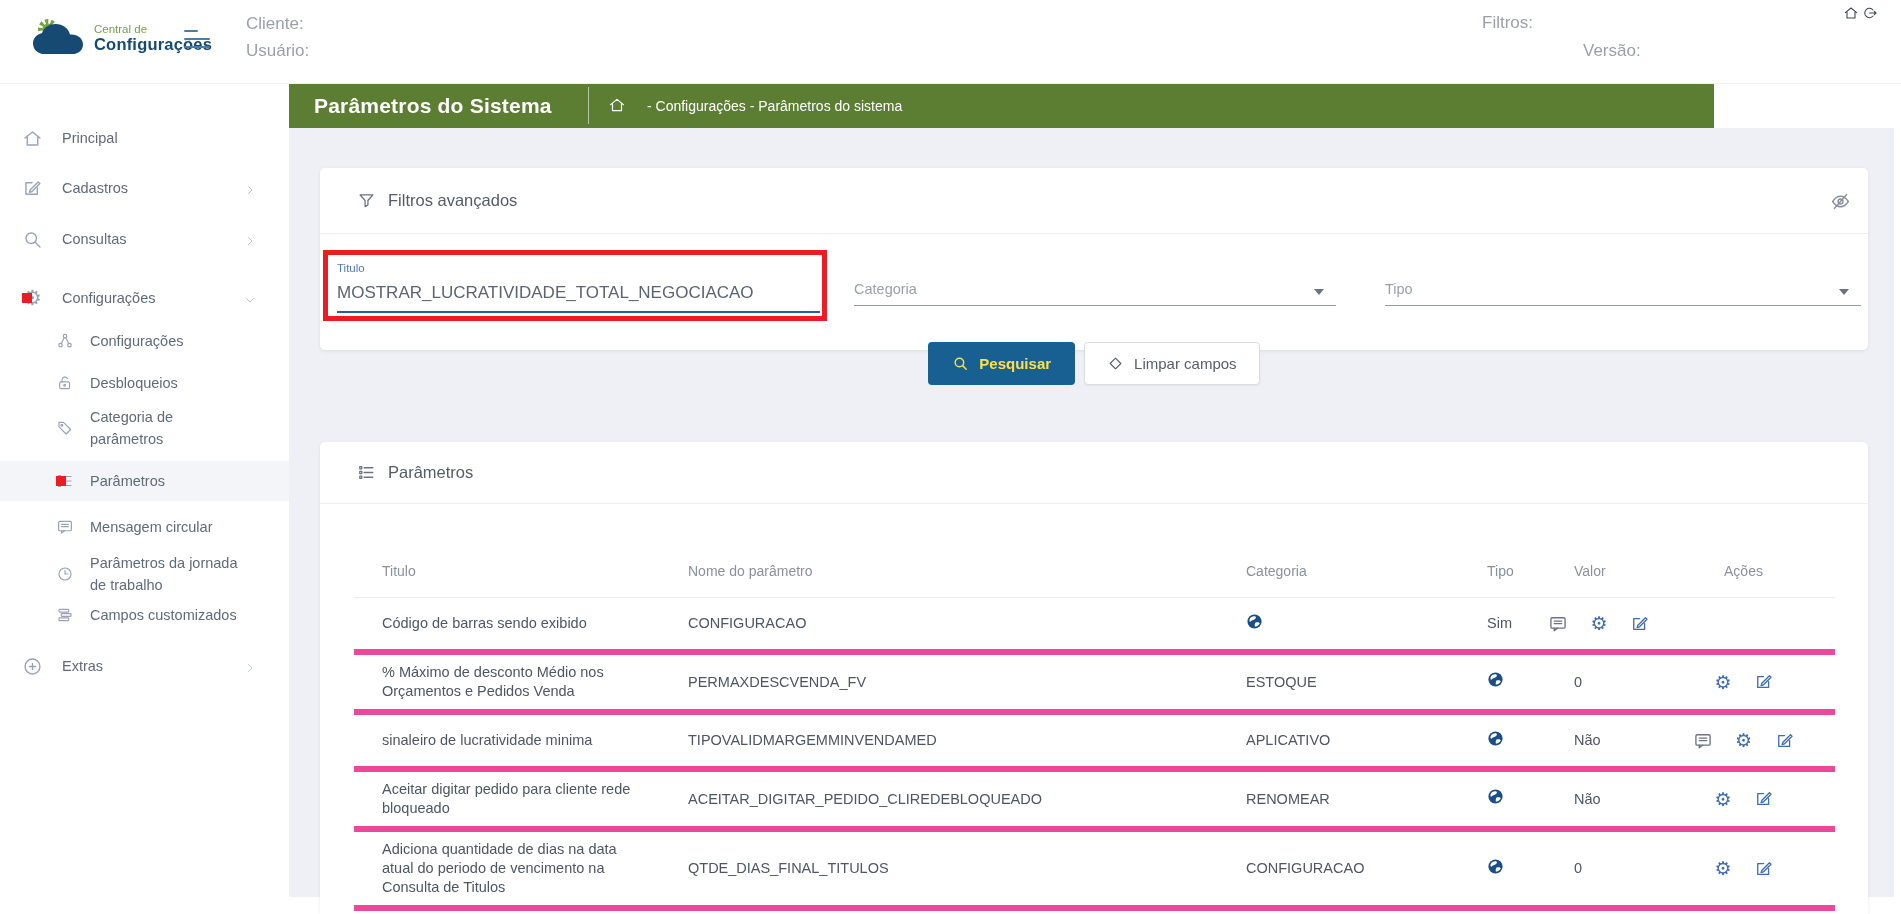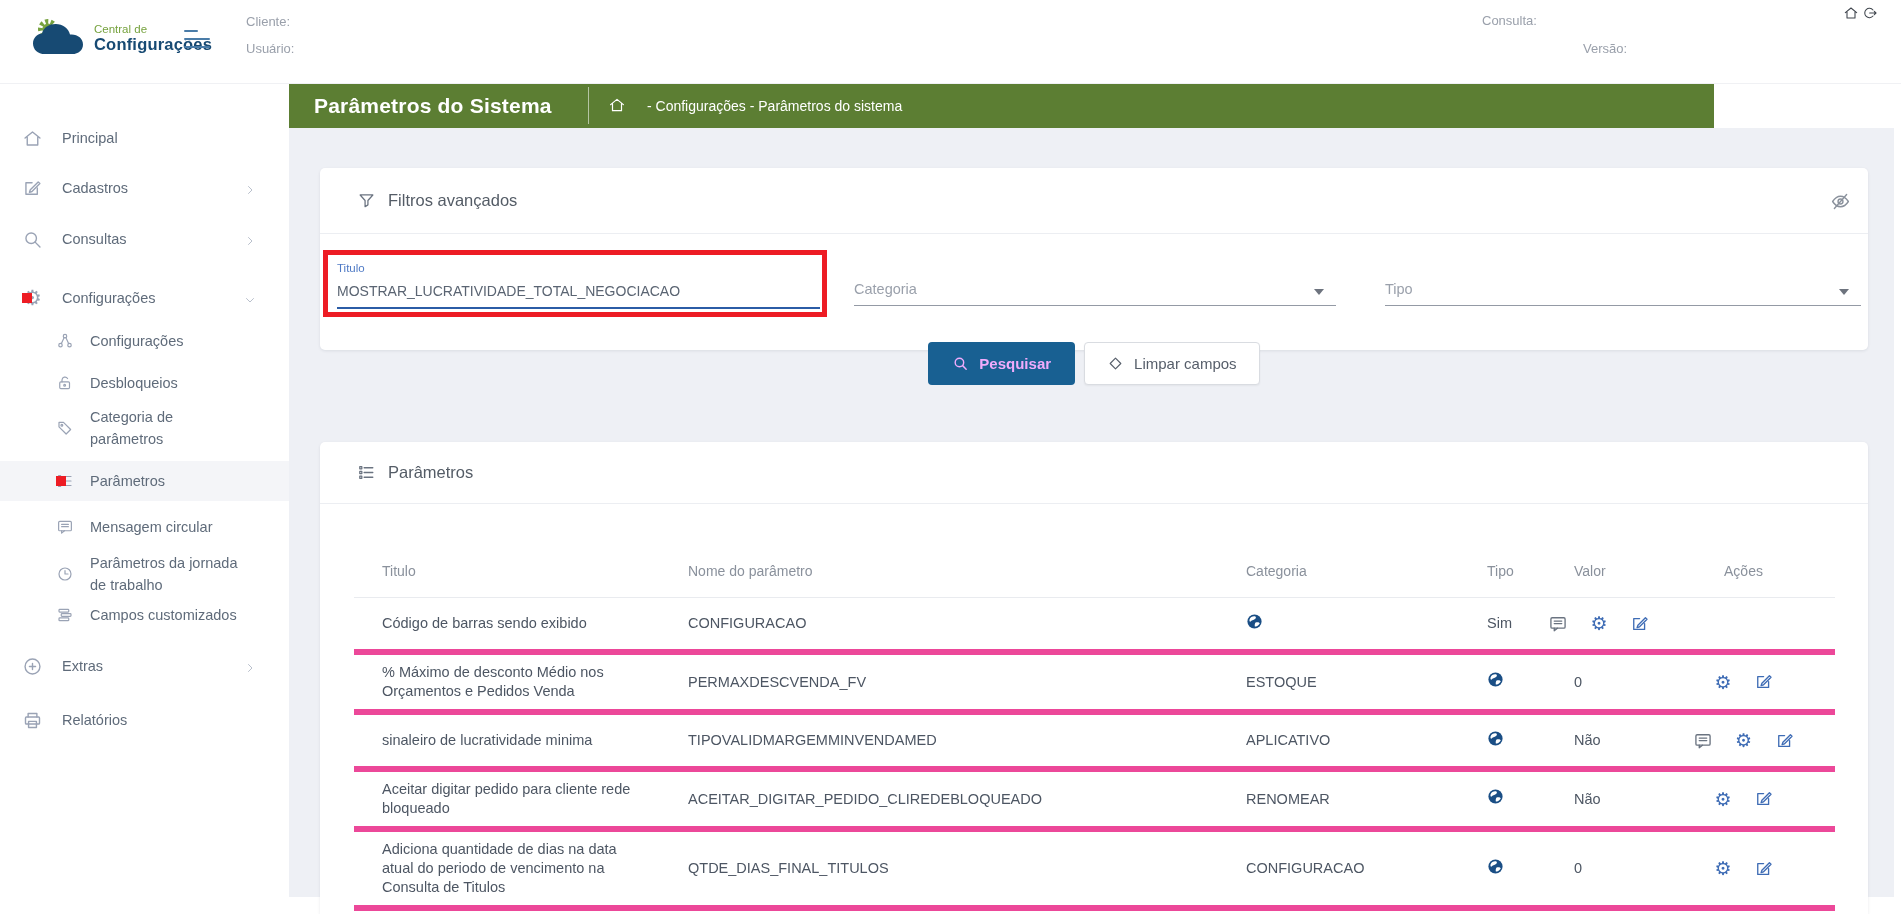--- a/index.html
+++ b/index.html
@@ -9,21 +9,21 @@
   .topbar{position:absolute;left:0;top:0;width:1901px;height:83px;background:#fff;
           border-bottom:1px solid #f0f1f4;z-index:5}
   .logo{position:absolute;left:30px;top:18px;display:flex;align-items:center}
   .logo svg{width:56px;height:40px}
   .logo-text{margin-left:8px;line-height:1.1}
   .logo-l1{font-size:11.5px;color:#76a23e}
   .logo-l2{font-size:16.5px;font-weight:bold;color:#174a73;letter-spacing:.2px}
   .burger{position:absolute;left:184px;top:30px;width:26px;cursor:pointer}
   .burger i{display:block;height:2px;background:#4a7ca8;border-radius:2px;margin-bottom:6px}
   .burger .b1{width:14px}.burger .b2{width:26px}.burger .b3{width:26px;margin-bottom:0}
-  .tb-label{position:absolute;font-size:13px;color:#9aa0ab}
+  .tb-label{position:absolute;font-size:17px;color:#9aa0ab}
   .tb-cliente{left:246px;top:14px}.tb-usuario{left:246px;top:41px}
   .tb-ambiente{left:1482px;top:13px}.tb-versao{left:1583px;top:41px}
   .tb-ico{position:absolute;top:5px;width:16px;height:16px;color:#3f454d;cursor:pointer}
   .tb-home{left:1843px}.tb-logout{left:1862px}
   
   .greenbar{position:absolute;left:289px;top:83px;width:1425px;height:45px;background:#5c7e33;
             color:#fff;z-index:1}
   .gb-title{position:absolute;left:25px;top:0;height:45px;display:flex;align-items:center;
             font-size:21px;font-weight:bold;letter-spacing:.2px}
   .gb-sep{position:absolute;left:299px;top:4px;width:1px;height:37px;background:rgba(255,255,255,.55)}
@@ -69,33 +69,33 @@
   .card-head .icn{width:19px;height:19px;color:#6a7380;display:inline-flex;align-items:center;justify-content:center}
   .card-title{font-size:16.5px;color:#545c66;margin-left:12px}
   .eye-slash{position:absolute;right:17px;top:23px;width:21px;height:21px;color:#8a919c;cursor:pointer}
   
   .fields-row{position:absolute;left:17px;top:94px;display:flex}
   .f-titulo{width:483px;margin-right:34px;position:relative}
   .f-cat{width:482px;margin-right:49px;position:relative}
   .f-tipo{width:476px;position:relative}
   .f-label{display:block;font-size:11.5px;color:#4f7ac5;height:14px}
   .f-input{display:block;width:100%;border:none;outline:none;background:transparent;
-           border-bottom:2px solid #2b5ca6;font-size:14px;color:#5a6472;
+           border-bottom:2px solid #2b5ca6;font-size:17px;color:#5a6472;
            padding:7px 0 8px;font-family:inherit;box-sizing:border-box}
   .f-titulo .red-box{left:-14px;right:-7px;top:-12px;bottom:-8px}
   .mat-select{height:43px;border-bottom:1px solid #949aa5;position:relative;cursor:pointer}
   .mat-select .ph{position:absolute;left:0;bottom:8px;font-size:14.5px;color:#9aa0ab}
   .mat-select .arrow{position:absolute;right:12px;bottom:10px;width:0;height:0;
       border-left:5px solid transparent;border-right:5px solid transparent;border-top:6px solid #6d737e}
   
   .buttons-row{position:absolute;left:0;right:0;top:174px;display:flex;justify-content:center;gap:9px}
   .btn{height:43px;border-radius:4px;display:flex;align-items:center;font-size:15px;cursor:pointer;
        font-family:inherit;box-sizing:border-box}
   .btn .icn{width:17px;height:17px;display:inline-flex;margin-right:10px}
-  .btn-search{background:#186092;color:#f0abfc;border:none;font-weight:bold;padding:12px 24px}
+  .btn-search{background:#186092;color:#fde047;border:none;font-weight:bold;padding:12px 24px}
   .btn-clear{background:#fff;color:#565e6a;border:1px solid #d9dce1;padding:0 22px;
              box-shadow:0 1px 2px rgba(0,0,0,.05)}
   
   .tbl{margin:0 33px 0 34px}
   .thead-row,.trow{display:grid;grid-template-columns:306px 558px 241px 87px 106px 183px}
   .thead-row{height:93px;align-items:end;border-bottom:1px solid #e9ebef}
   .hcell{font-size:14px;color:#8a919c;padding:0 0 18px 28px}
   .hcell.h-acoes{text-align:center;padding-left:0}
   .trow{min-height:57px;align-items:center;border-bottom:6px solid #ec4899;padding:8px 0;box-sizing:border-box}
   .cell{font-size:14.5px;color:#4d5663;padding-left:28px;line-height:19px;padding-right:12px}
@@ -127,21 +127,21 @@
       <div class="logo-l2">Configurações</div>
     </div>
   </div>
   <div class="burger">
     <i class="b1"></i>
       <i class="b2"></i>
       <i class="b3"></i>
   </div>
   <span class="tb-label tb-cliente">Cliente:</span>
   <span class="tb-label tb-usuario">Usuário:</span>
-  <span class="tb-label tb-ambiente">Consulta:</span>
+  <span class="tb-label tb-ambiente">Filtros:</span>
   <span class="tb-label tb-versao">Versão:</span>
   <span class="tb-ico tb-home">
     <svg viewBox="0 0 24 24">
         <path d="M3.5 11.5 12 4.5l8.5 7M6 10.5v9h12v-9"></path>
       </svg>
   </span>
   <span class="tb-ico tb-logout">
     <svg viewBox="0 0 24 24">
         <path d="M16.5 7.5a7 7 0 1 0 0 9"></path>
         <path d="M11.5 12H21M18.5 9.5 21 12l-2.5 2.5"></path>
@@ -276,31 +276,20 @@
     <span class="icn">
           <svg viewBox="0 0 24 24">
             <circle cx="12" cy="12" r="8.5"></circle>
             <path d="M12 8.5v7M8.5 12h7"></path>
           </svg>
         </span>
     <span class="lbl">Extras</span>
     <span class="chev"><svg viewBox="0 0 24 24">
             <path d="M9 5l7 7-7 7"></path>
           </svg></span>
-  </div>
-      <div class="side-item lvl0">
-    <span class="icn">
-          <svg viewBox="0 0 24 24">
-            <path d="M7 8V4h10v4"></path>
-            <rect x="4" y="8" width="16" height="8" rx="1"></rect>
-            <rect x="7.5" y="13" width="9" height="7"></rect>
-          </svg>
-        </span>
-    <span class="lbl">Relatórios</span>
-
   </div>
     </nav>
 </aside>
 
 <div class="greenbar">
   <div class="gb-title">Parâmetros do Sistema</div>
   <div class="gb-sep"></div>
   <span class="gb-home">
     <svg viewBox="0 0 24 24">
         <path d="M3.5 11.5 12 4.5l8.5 7M6 10.5v9h12v-9"></path>

